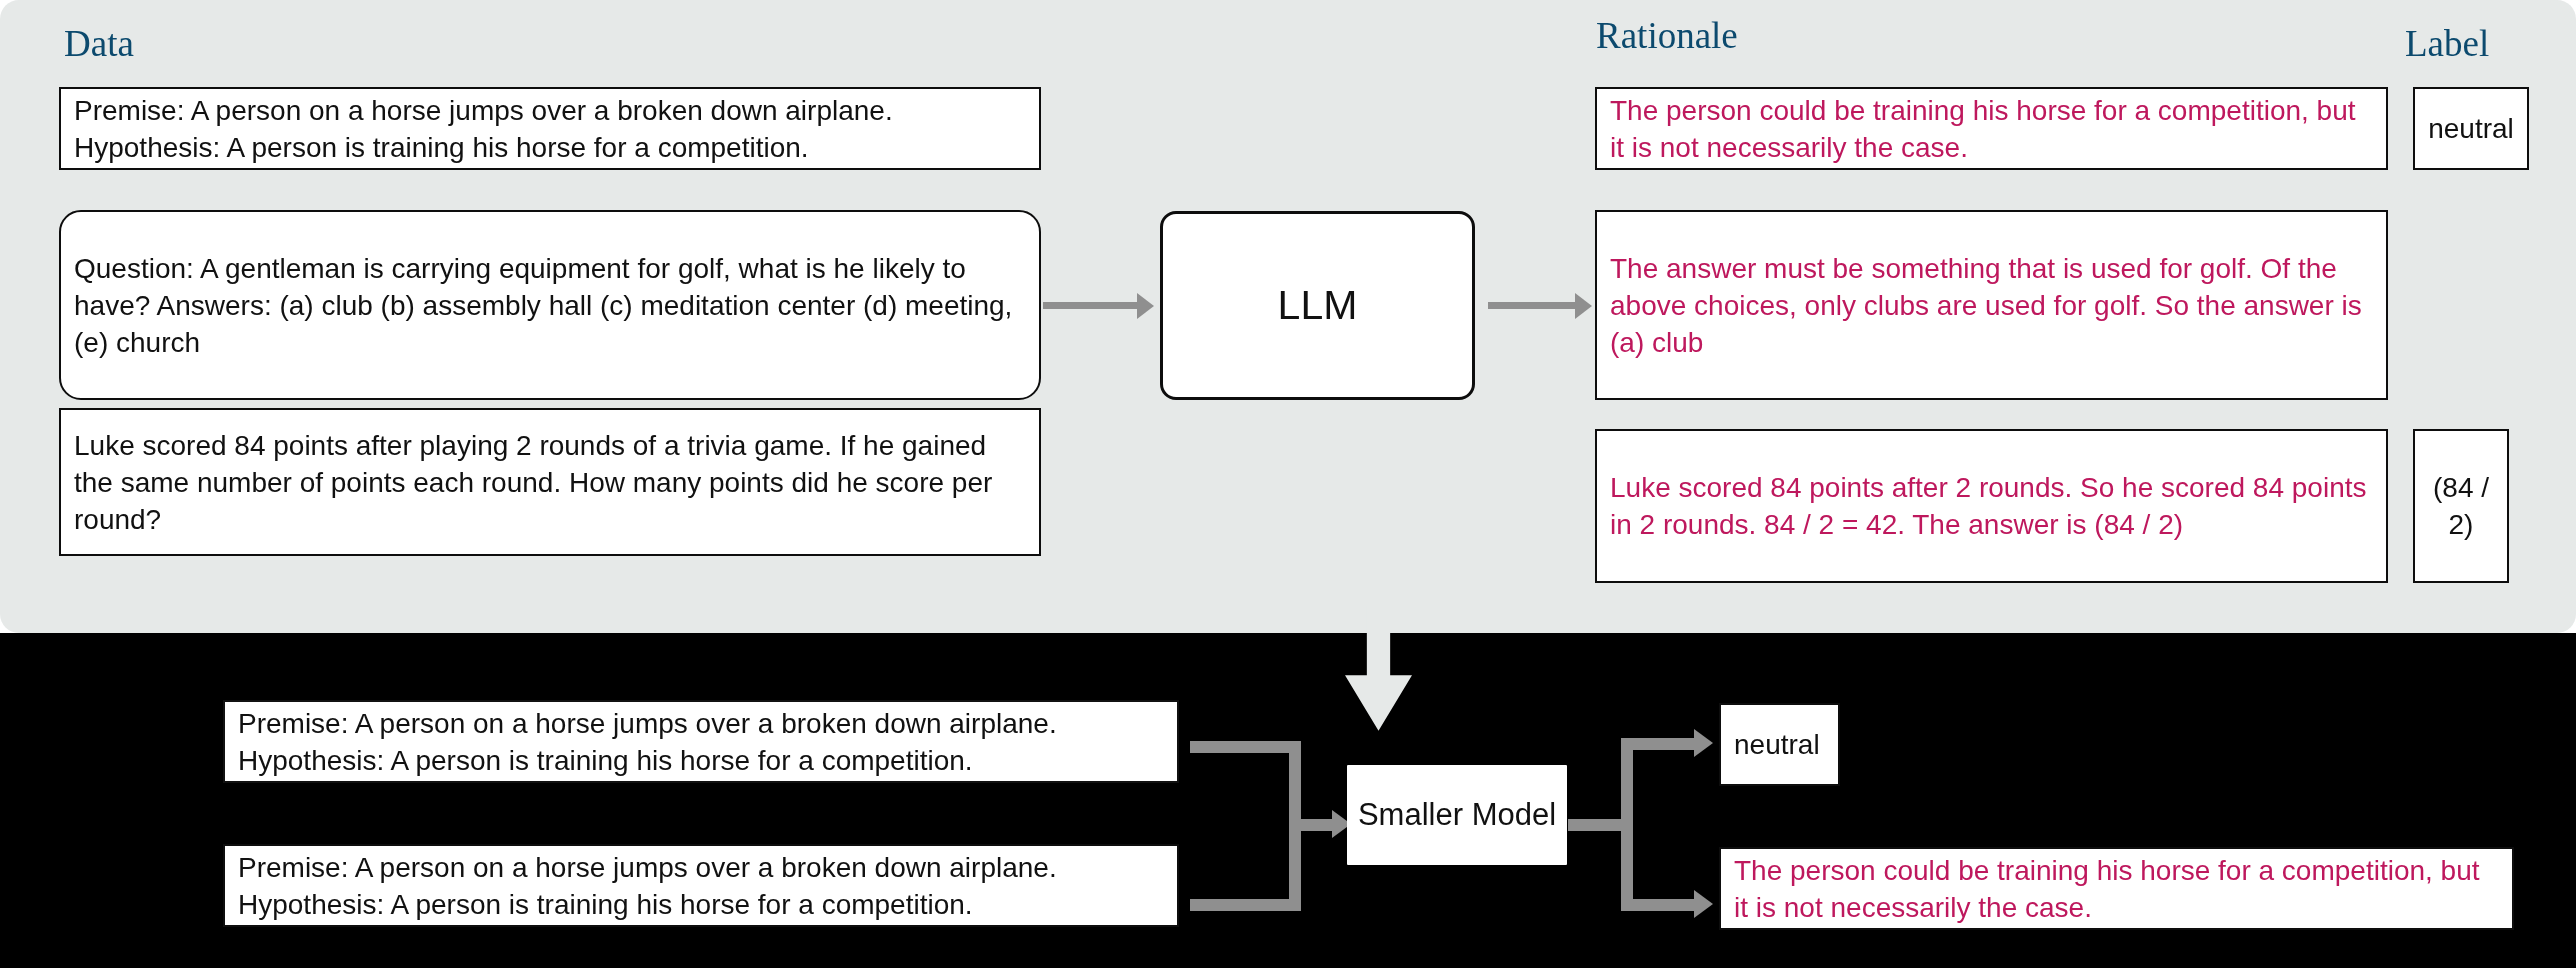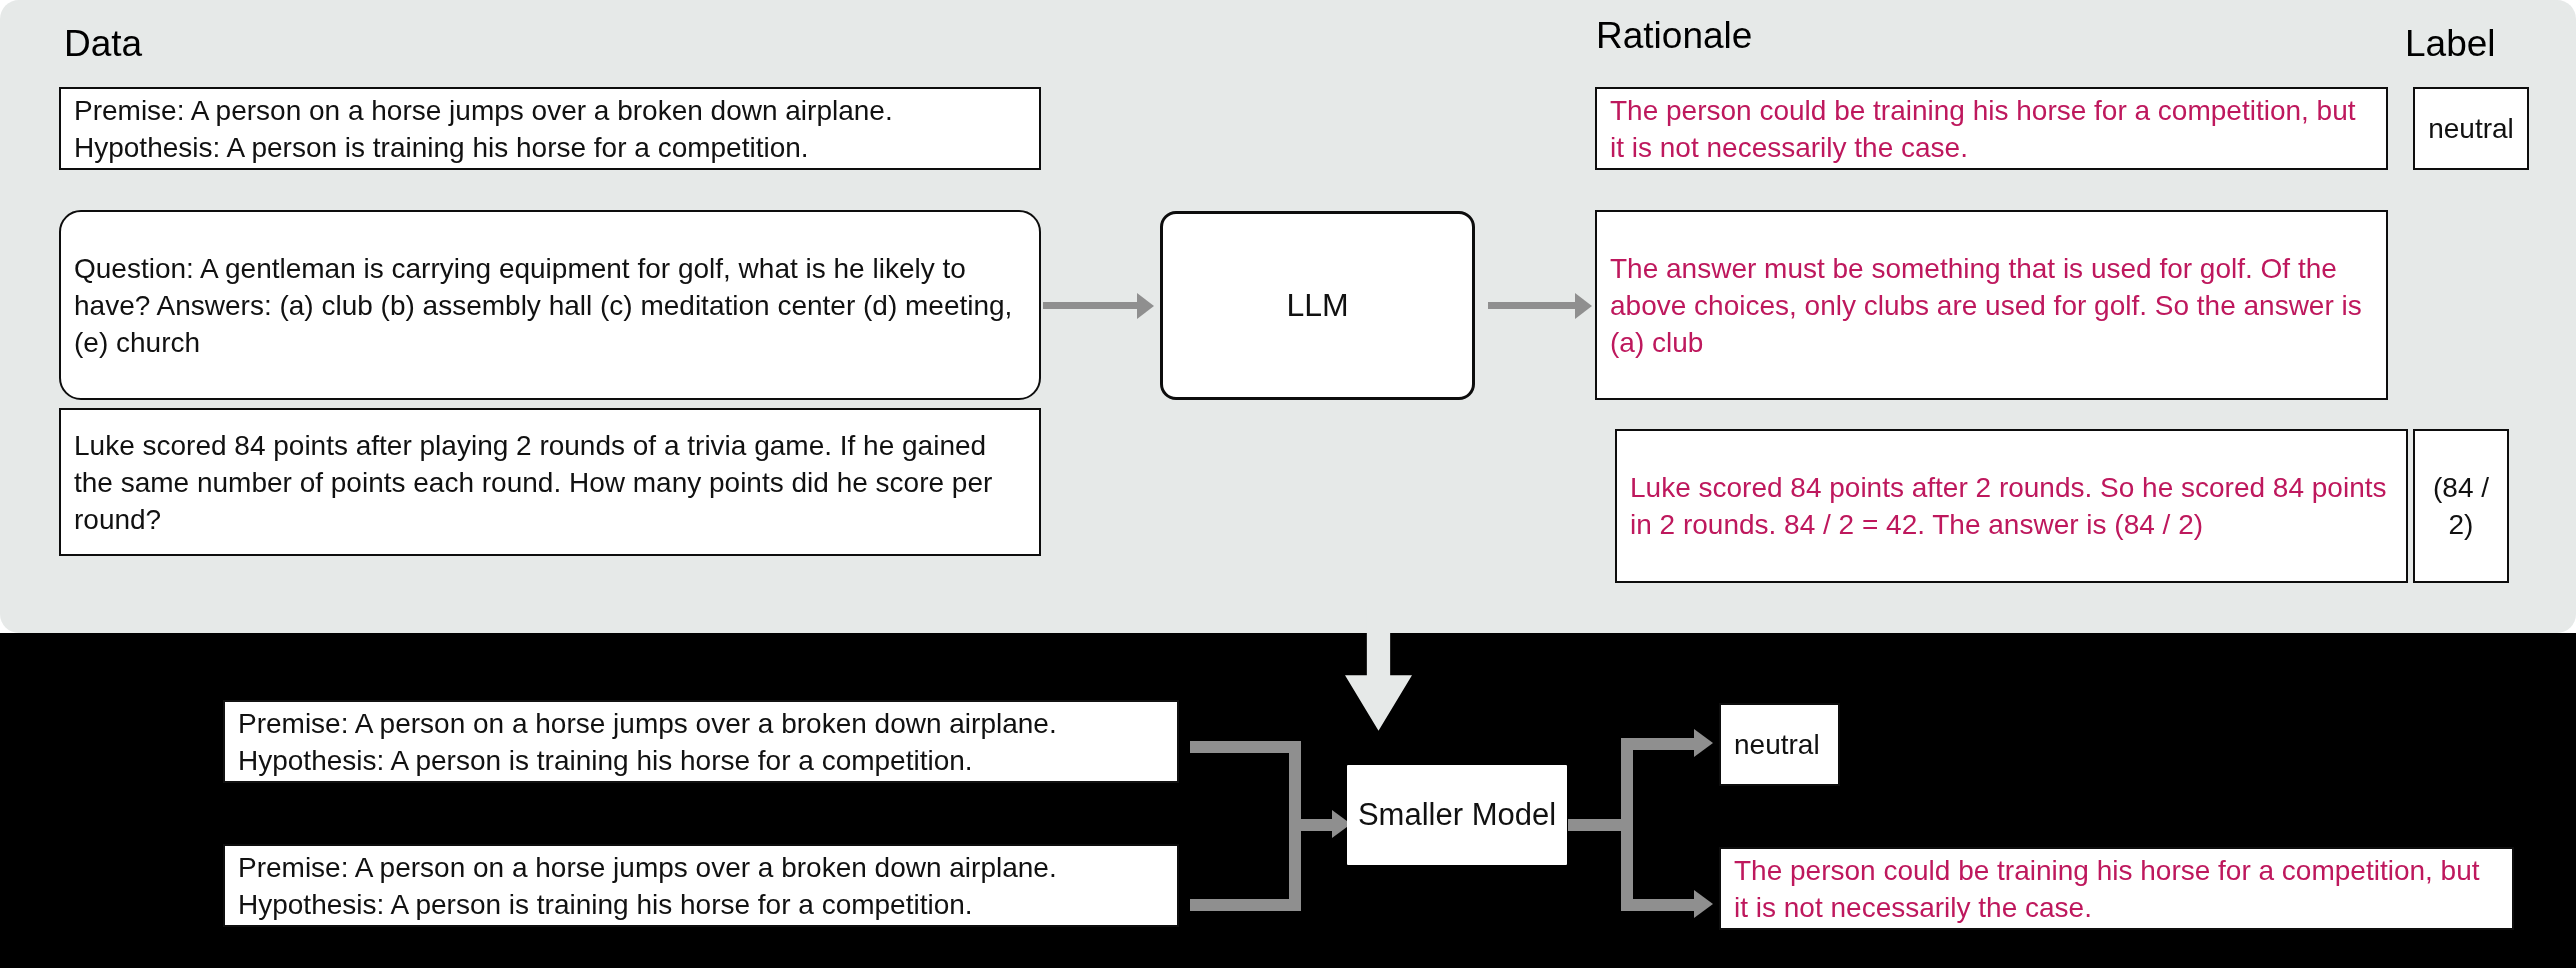--- a/index.html
+++ b/index.html
@@ -36,24 +36,25 @@
     left: 0px;
     top: 633px;
     width: 2576px;
     height: 336px;
     background: #000000;
   }
 
   
   .col-heading {
     position: absolute;
-    color: #000000;
+    color: #0c4a6e;
     font-size: 37px;
     line-height: 41px;
     white-space: nowrap;
+    font-family: Liberation Serif, serif;
   }
   #heading-data { left: 64px; top: 23.4px; }
   #heading-rationale { left: 1596px; top: 15px; }
   #heading-label { left: 2405px; top: 23.4px; }
 
   
   .tbox {
     position: absolute;
     background: #ffffff;
     border: 2.9px solid #0d0d0d;
@@ -74,42 +75,42 @@
   .tbox.center .txt { text-align: center; padding: 0 5.9px; }
 
   
   #data-box-0 { left: 59px;  top: 87px; width: 982px; height: 83px; }
   #data-box-1 { left: 59px;  top: 210px; width: 982px; height: 190px; border-radius: 22px; }
   #data-box-2 { left: 59px;  top: 408px; width: 982px; height: 148px; justify-content: flex-end; }
 
   
   #rat-box-0 { left: 1595px; top: 87px; width: 793px; height: 83px; }
   #rat-box-1 { left: 1595px; top: 210px; width: 793px; height: 190px; }
-  #rat-box-2 { left: 1595px; top: 429px; width: 793px; height: 154px; margin-left: 20px; }
+  #rat-box-2 { left: 1595px; top: 429px; width: 793px; height: 154px; }
 
   
   #lab-box-0 { left: 2413px; top: 87px; width: 116px; height: 83px; }
   #lab-box-1 { left: 2413px; top: 210px; width: 116px; height: 190px; }
   #lab-box-2 { left: 2413px; top: 429px; width: 96px; height: 154px; }
 
   
   .model-node {
     position: absolute;
     background: #ffffff;
     border: 3.7px solid #0d0d0d;
     border-radius: 16px;
     box-sizing: border-box;
     display: flex;
     align-items: center;
     justify-content: center;
     color: #111111;
   }
   #llm-node {
     left: 1160px; top: 211px; width: 315px; height: 189px;
-    font-size: 32px;
+    font-size: 41px;
   }
   #smaller-model-node {
     left: 1347px; top: 765px; width: 220px; height: 100px;
     border: none;
     border-radius: 1px;
     font-size: 31px;
   }
 
   
   .harrow {

